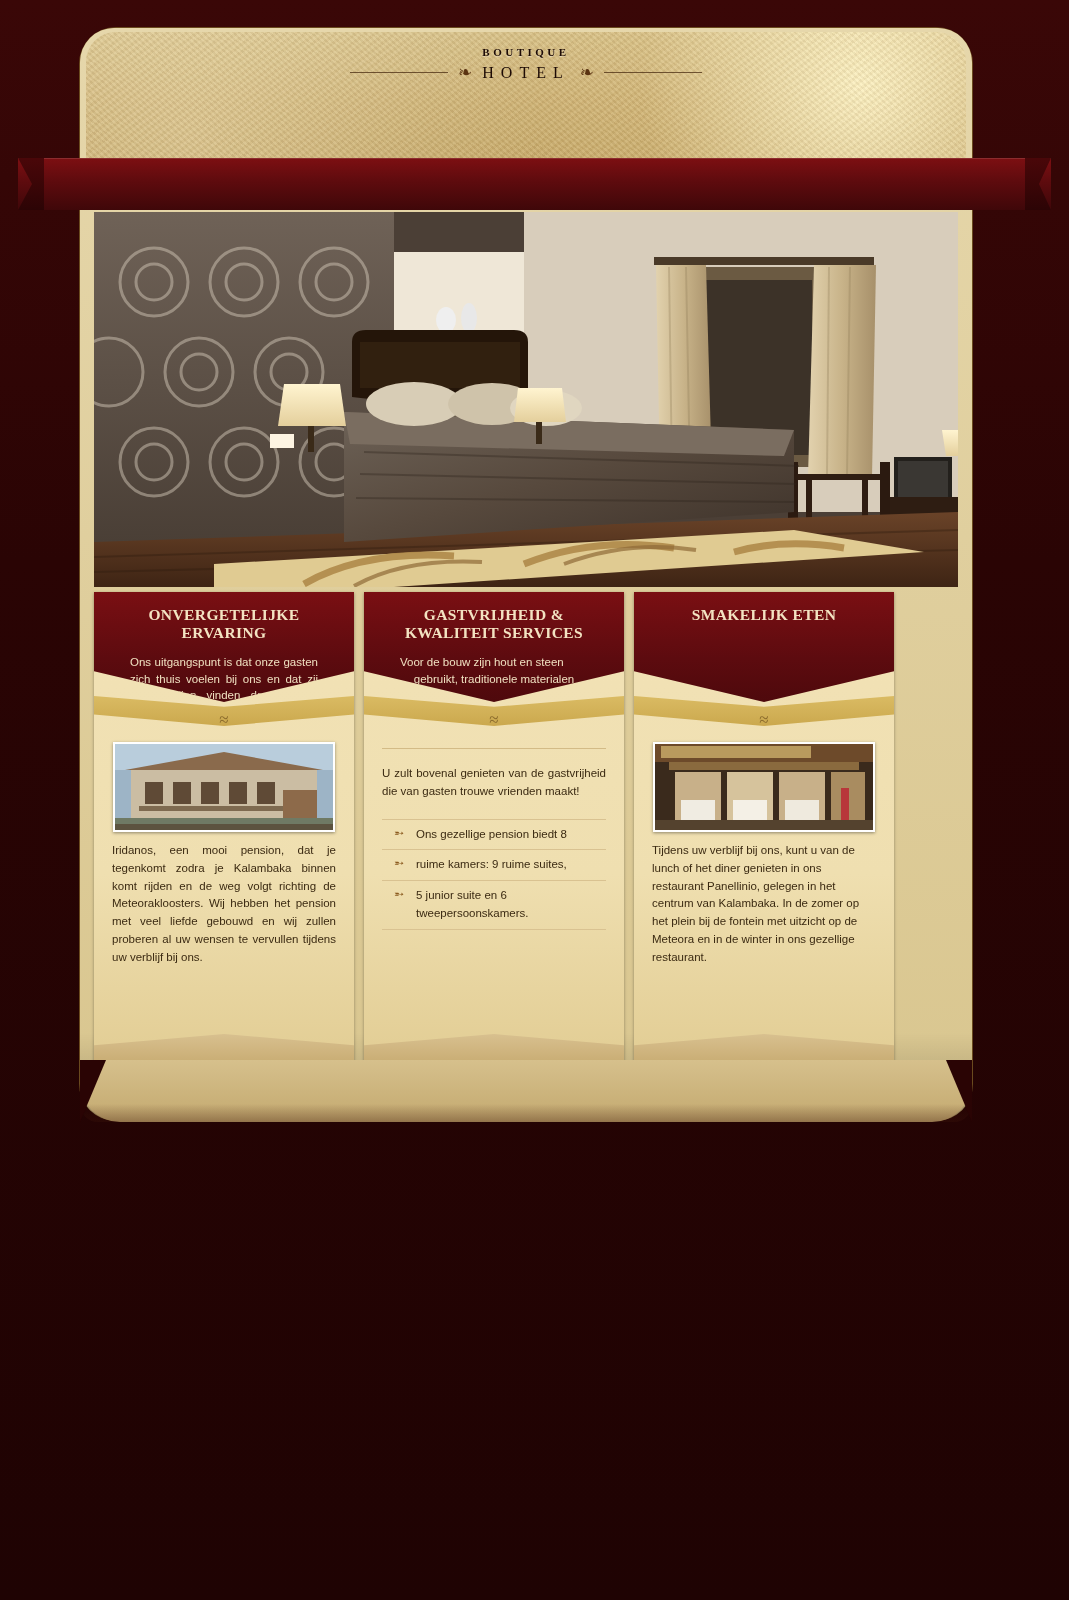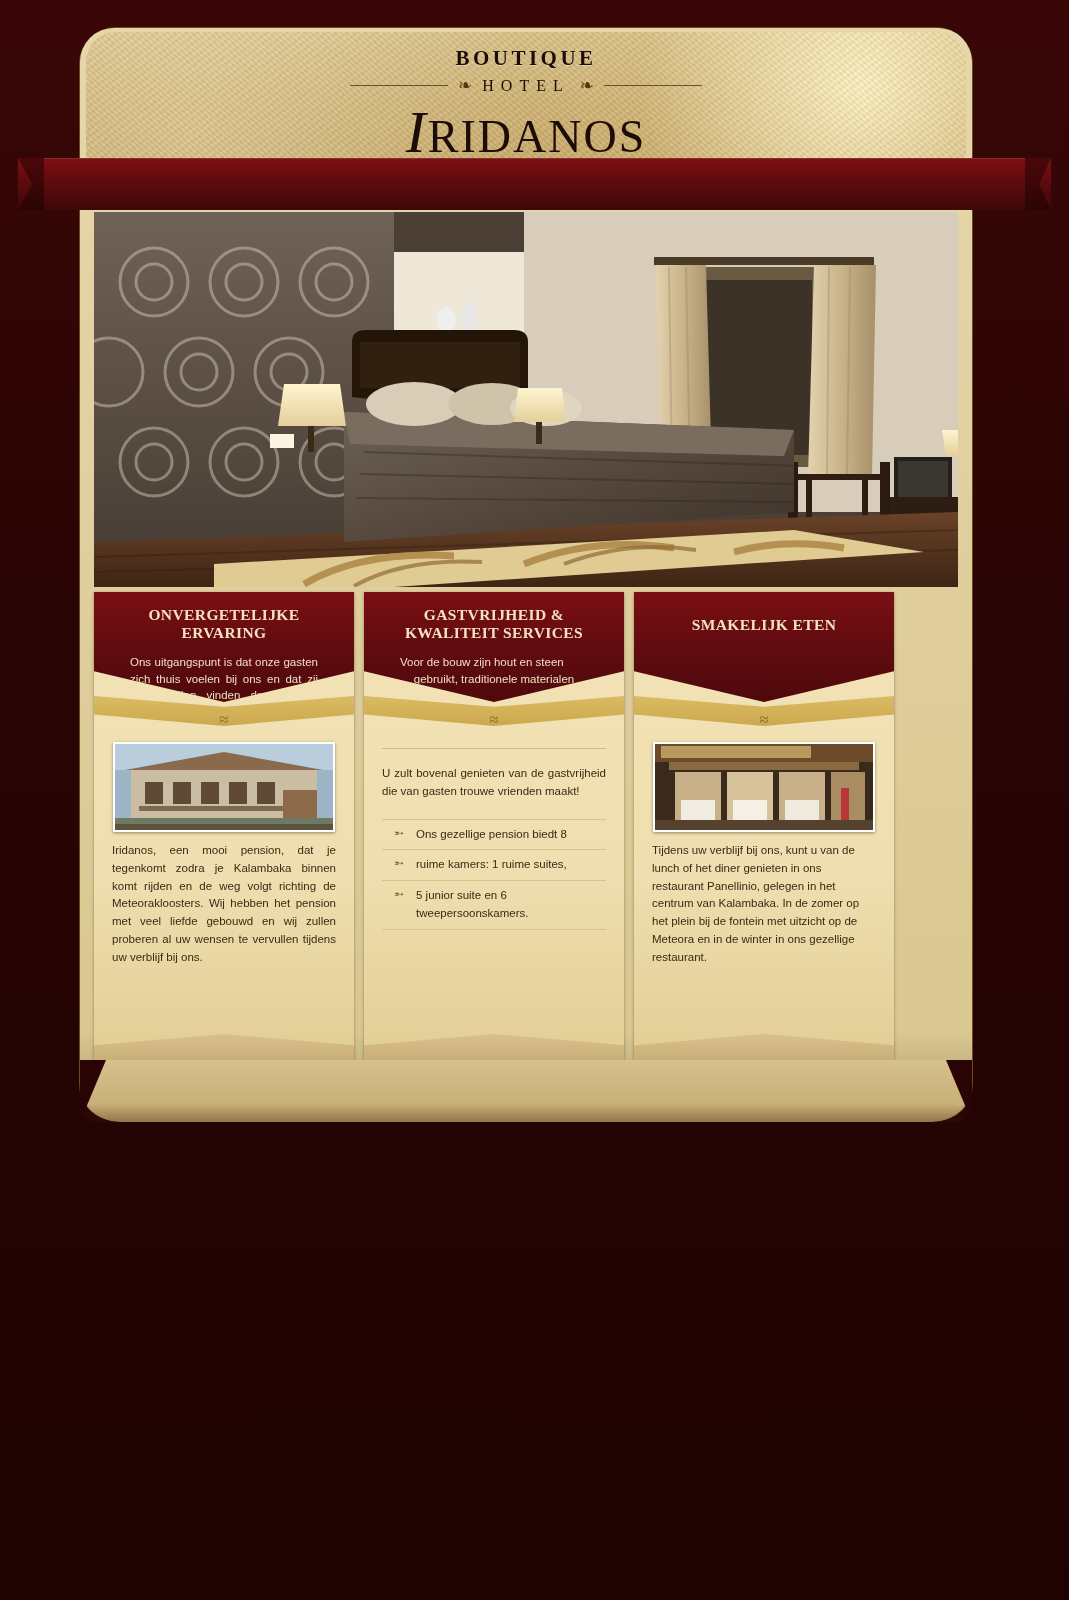--- a/index.html
+++ b/index.html
@@ -66,21 +66,21 @@
         rgba(255,250,225,0.0) 360deg);
     filter: blur(0.6px);
   }
   .logo {
     position:absolute; left:0; right:0; top:14px;
     text-align:center;
     color:#1d0b05;
     font-family:"Liberation Serif", serif;
   }
   .logo .boutique {
-    font-size:21px; letter-spacing:3.5px; font-weight:bold;
+    font-size:11px; letter-spacing:3.5px; font-weight:bold;
     text-shadow:0 1px 0 rgba(255,255,255,.35);
   }
   .logo .hotel-row {
     display:flex; align-items:center; justify-content:center; gap:10px;
     margin-top:4px;
   }
   .logo .rule { height:1px; width:98px; background:#4a2c12; opacity:.75; }
   .logo .hotel { font-size:16px; letter-spacing:7px; }
   .logo .swirl { font-size:17px; color:#5a3312; }
   .logo .name {
@@ -237,23 +237,20 @@
   <div class="header">
     <div class="rays"></div>
     <div class="logo">
       <div class="boutique">BOUTIQUE</div>
       <div class="hotel-row">
         <span class="rule"></span>
         <span class="swirl">❧</span>
         <span class="hotel">HOTEL</span>
         <span class="swirl">❧</span>
         <span class="rule"></span>
-      </div>
-      <div class="name">
-        <span class="cap">I</span><span>RIDANOS</span>
       </div>
     </div>
   </div>
 
   <div class="ribbon"></div>
 
   <div class="hero">
     <svg width="864" height="375" viewBox="0 0 864 375" xmlns="http://www.w3.org/2000/svg">
       <defs>
         <linearGradient id="wallg" x1="0" y1="0" x2="0" y2="1">
@@ -421,30 +418,30 @@
         <h3>GASTVRIJHEID &amp; KWALITEIT SERVICES</h3>
         <p>Voor de bouw zijn hout en steen gebruikt, traditionele materialen</p>
       </div>
       <div class="wave"></div>
       <div class="swirl-mark">≈</div>
       <div class="divider" style="margin-top:46px"></div>
       <div class="body" style="padding-top:6px">
         <p>U zult  bovenal  genieten van de gastvrijheid die van gasten  trouwe vrienden maakt!</p>
         <ul class="bullets">
           <li><span class="arrow">➵</span><span>Ons gezellige pension biedt 8</span></li>
-          <li><span class="arrow">➵</span><span>ruime kamers: 1 ruime suites,</span></li>
+          <li><span class="arrow">➵</span><span>ruime kamers: 9 ruime suites,</span></li>
           <li><span class="arrow">➵</span><span>5 junior suite en 6 tweepersoonskamers.</span></li>
         </ul>
       </div>
       <div class="footer-wave"></div>
     </div>
 
     <div class="col">
       <div class="cap c3">
-        <h3 style="margin-top:10px">SMAKELIJK ETEN</h3>
+        <h3 style="margin-top:0">SMAKELIJK ETEN</h3>
         <p></p>
       </div>
       <div class="wave"></div>
       <div class="swirl-mark">≈</div>
       <div class="body">
         <div class="photo">
           <svg width="218" height="86" viewBox="0 0 218 86" xmlns="http://www.w3.org/2000/svg">
             <rect width="218" height="86" fill="#3a2a1c"></rect>
             <rect x="0" y="0" width="218" height="18" fill="#6d4a2a"></rect>
             <rect x="6" y="2" width="150" height="12" fill="#b99a5e"></rect>

